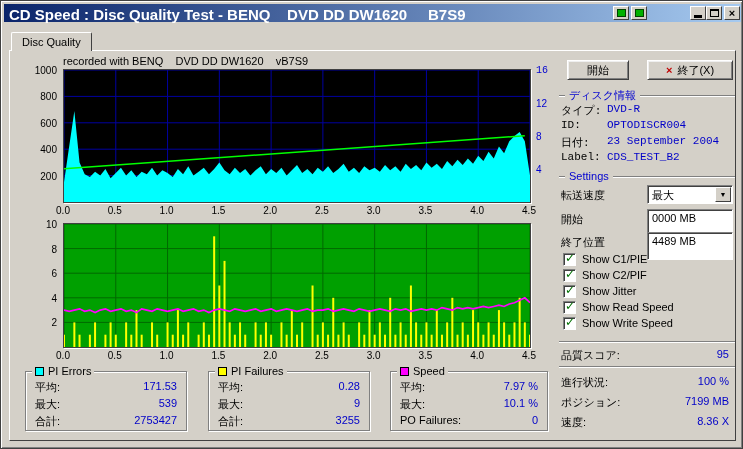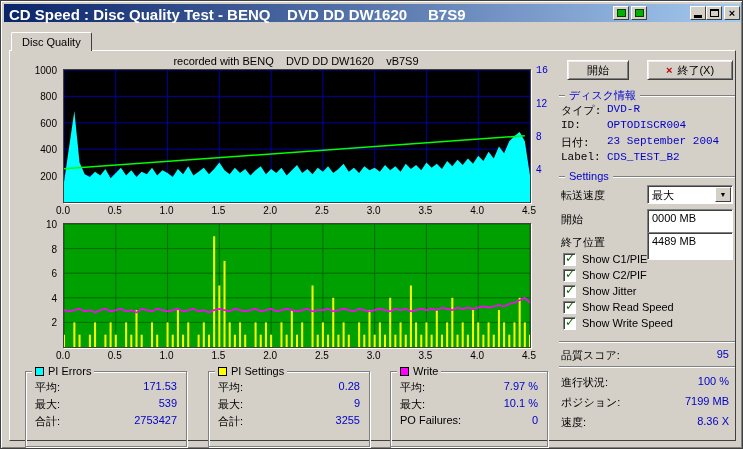--- a/index.html
+++ b/index.html
@@ -16,36 +16,36 @@
   .g-green{width:9px;height:8px;background:#00b000;border:1px solid #004000;}
   .g-min{width:8px;height:3px;background:#000;margin-top:6px;}
   .g-max{width:9px;height:8px;border:1px solid #000;border-top:2px solid #000;}
   .g-close{font-weight:bold;font-size:11px;line-height:10px;}
   
   .tab{position:absolute;left:10px;top:31px;height:19px;padding:3px 10px 0;background:#d4d0c8;
        border:1px solid;border-color:#fff #404040 #d4d0c8 #fff;border-bottom:0;border-radius:2px 2px 0 0;z-index:3;}
   .tabpage{position:absolute;left:8px;top:49px;width:727px;height:391px;
            border:1px solid;border-color:#fff #404040 #404040 #fff;}
   
-  .chart-header{position:absolute;left:62px;top:54px;width:466px;text-align:center;white-space:pre;z-index:4;}
+  .chart-header{position:absolute;left:62px;top:54px;width:466px;text-align:left;white-space:pre;z-index:4;}
   .plot{position:absolute;border:1px solid #404040;box-shadow:1px 1px 0 #fff;z-index:4;background:#000;}
   #chart1{left:62px;top:68px;}
   #chart2{left:62px;top:222px;}
   svg{display:block;}
   .yticks{position:absolute;z-index:4;}
   #c1yl{left:24px;top:69px;width:34px;height:132px;}
   #c1yr{left:533px;top:69px;width:26px;height:132px;}
   #c2yl{left:24px;top:223px;width:34px;height:123px;}
   .yticks span{position:absolute;right:2px;transform:translateY(-50%);font-size:10px;}
   .yticks.right span{left:2px;right:auto;color:#0000d0;}
   .xticks{position:absolute;left:62px;width:466px;height:12px;z-index:4;}
   #c1x{top:204px;} #c2x{top:349px;}
   .xticks span{position:absolute;top:0;transform:translateX(-50%);font-size:10px;}
   
-  .gbox{position:absolute;top:370px;height:76px;border:1px solid #808080;
+  .gbox{position:absolute;top:370px;height:60px;border:1px solid #808080;
         box-shadow:inset 1px 1px 0 #fff,1px 1px 0 #fff;z-index:4;}
   #box-pie{left:24px;width:162px;}
   #box-pif{left:207px;width:162px;}
   #box-jit{left:389px;width:158px;}
   .legend{position:absolute;top:-8px;left:6px;background:#d4d0c8;padding:0 3px;height:14px;
           display:flex;align-items:center;gap:4px;}
   .swatch{width:9px;height:9px;border:1px solid #000;}
   .srow{position:absolute;left:9px;right:9px;display:flex;justify-content:space-between;}
   .srow.r1{top:8px;} .srow.r2{top:25px;} .srow.r3{top:42px;}
   .val{color:#0000c8;}
@@ -304,39 +304,39 @@
         <span class="val">539</span>
       </div>
     <div class="srow r3">
         <span>合計:</span>
         <span class="val">2753427</span>
       </div>
   </div>
   <div class="gbox" id="box-pif">
     <div class="legend">
       <span class="swatch" style="background:#ffff00;"></span>
-      <span>PI Settings</span>
+      <span>PI Failures</span>
     </div>
     <div class="srow r1">
         <span>平均:</span>
         <span class="val">0.28</span>
       </div>
     <div class="srow r2">
         <span>最大:</span>
         <span class="val">9</span>
       </div>
     <div class="srow r3">
         <span>合計:</span>
         <span class="val">3255</span>
       </div>
   </div>
   <div class="gbox" id="box-jit">
     <div class="legend">
       <span class="swatch" style="background:#ff00ff;"></span>
-      <span>Write</span>
+      <span>Speed</span>
     </div>
     <div class="srow r1">
         <span>平均:</span>
         <span class="val">7.97 %</span>
       </div>
     <div class="srow r2">
         <span>最大:</span>
         <span class="val">10.1 %</span>
       </div>
     <div class="srow r3">

